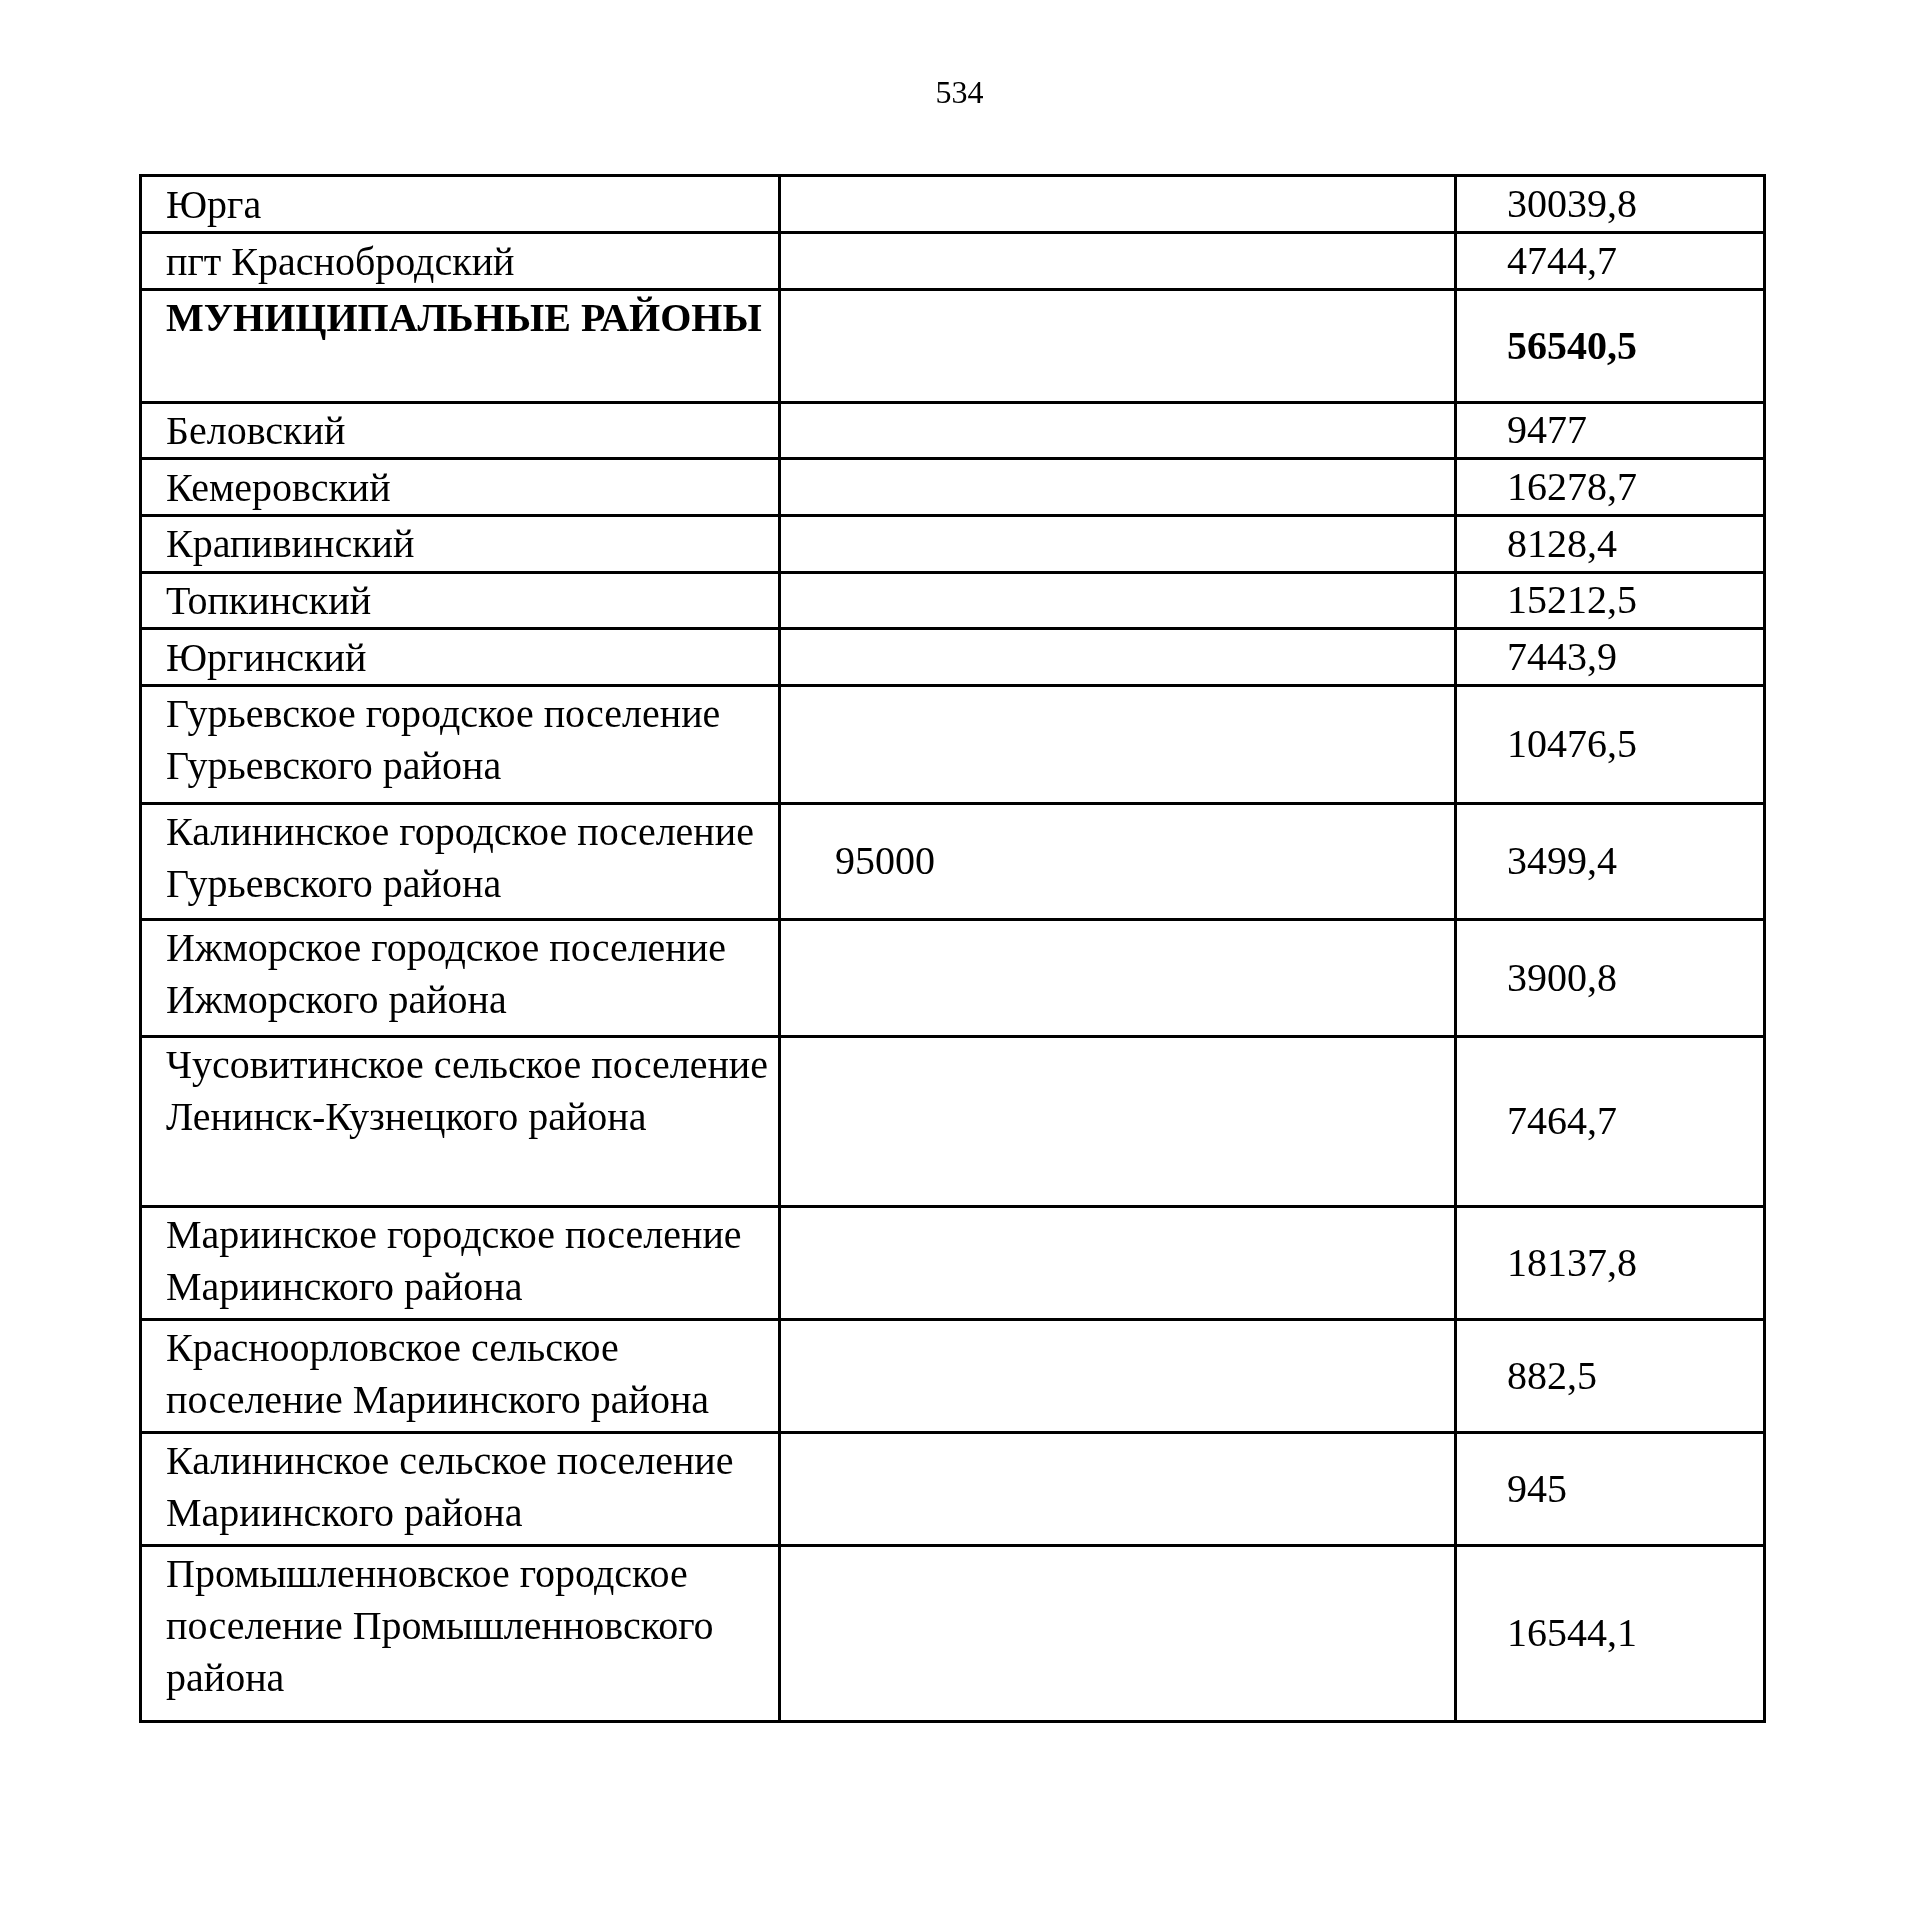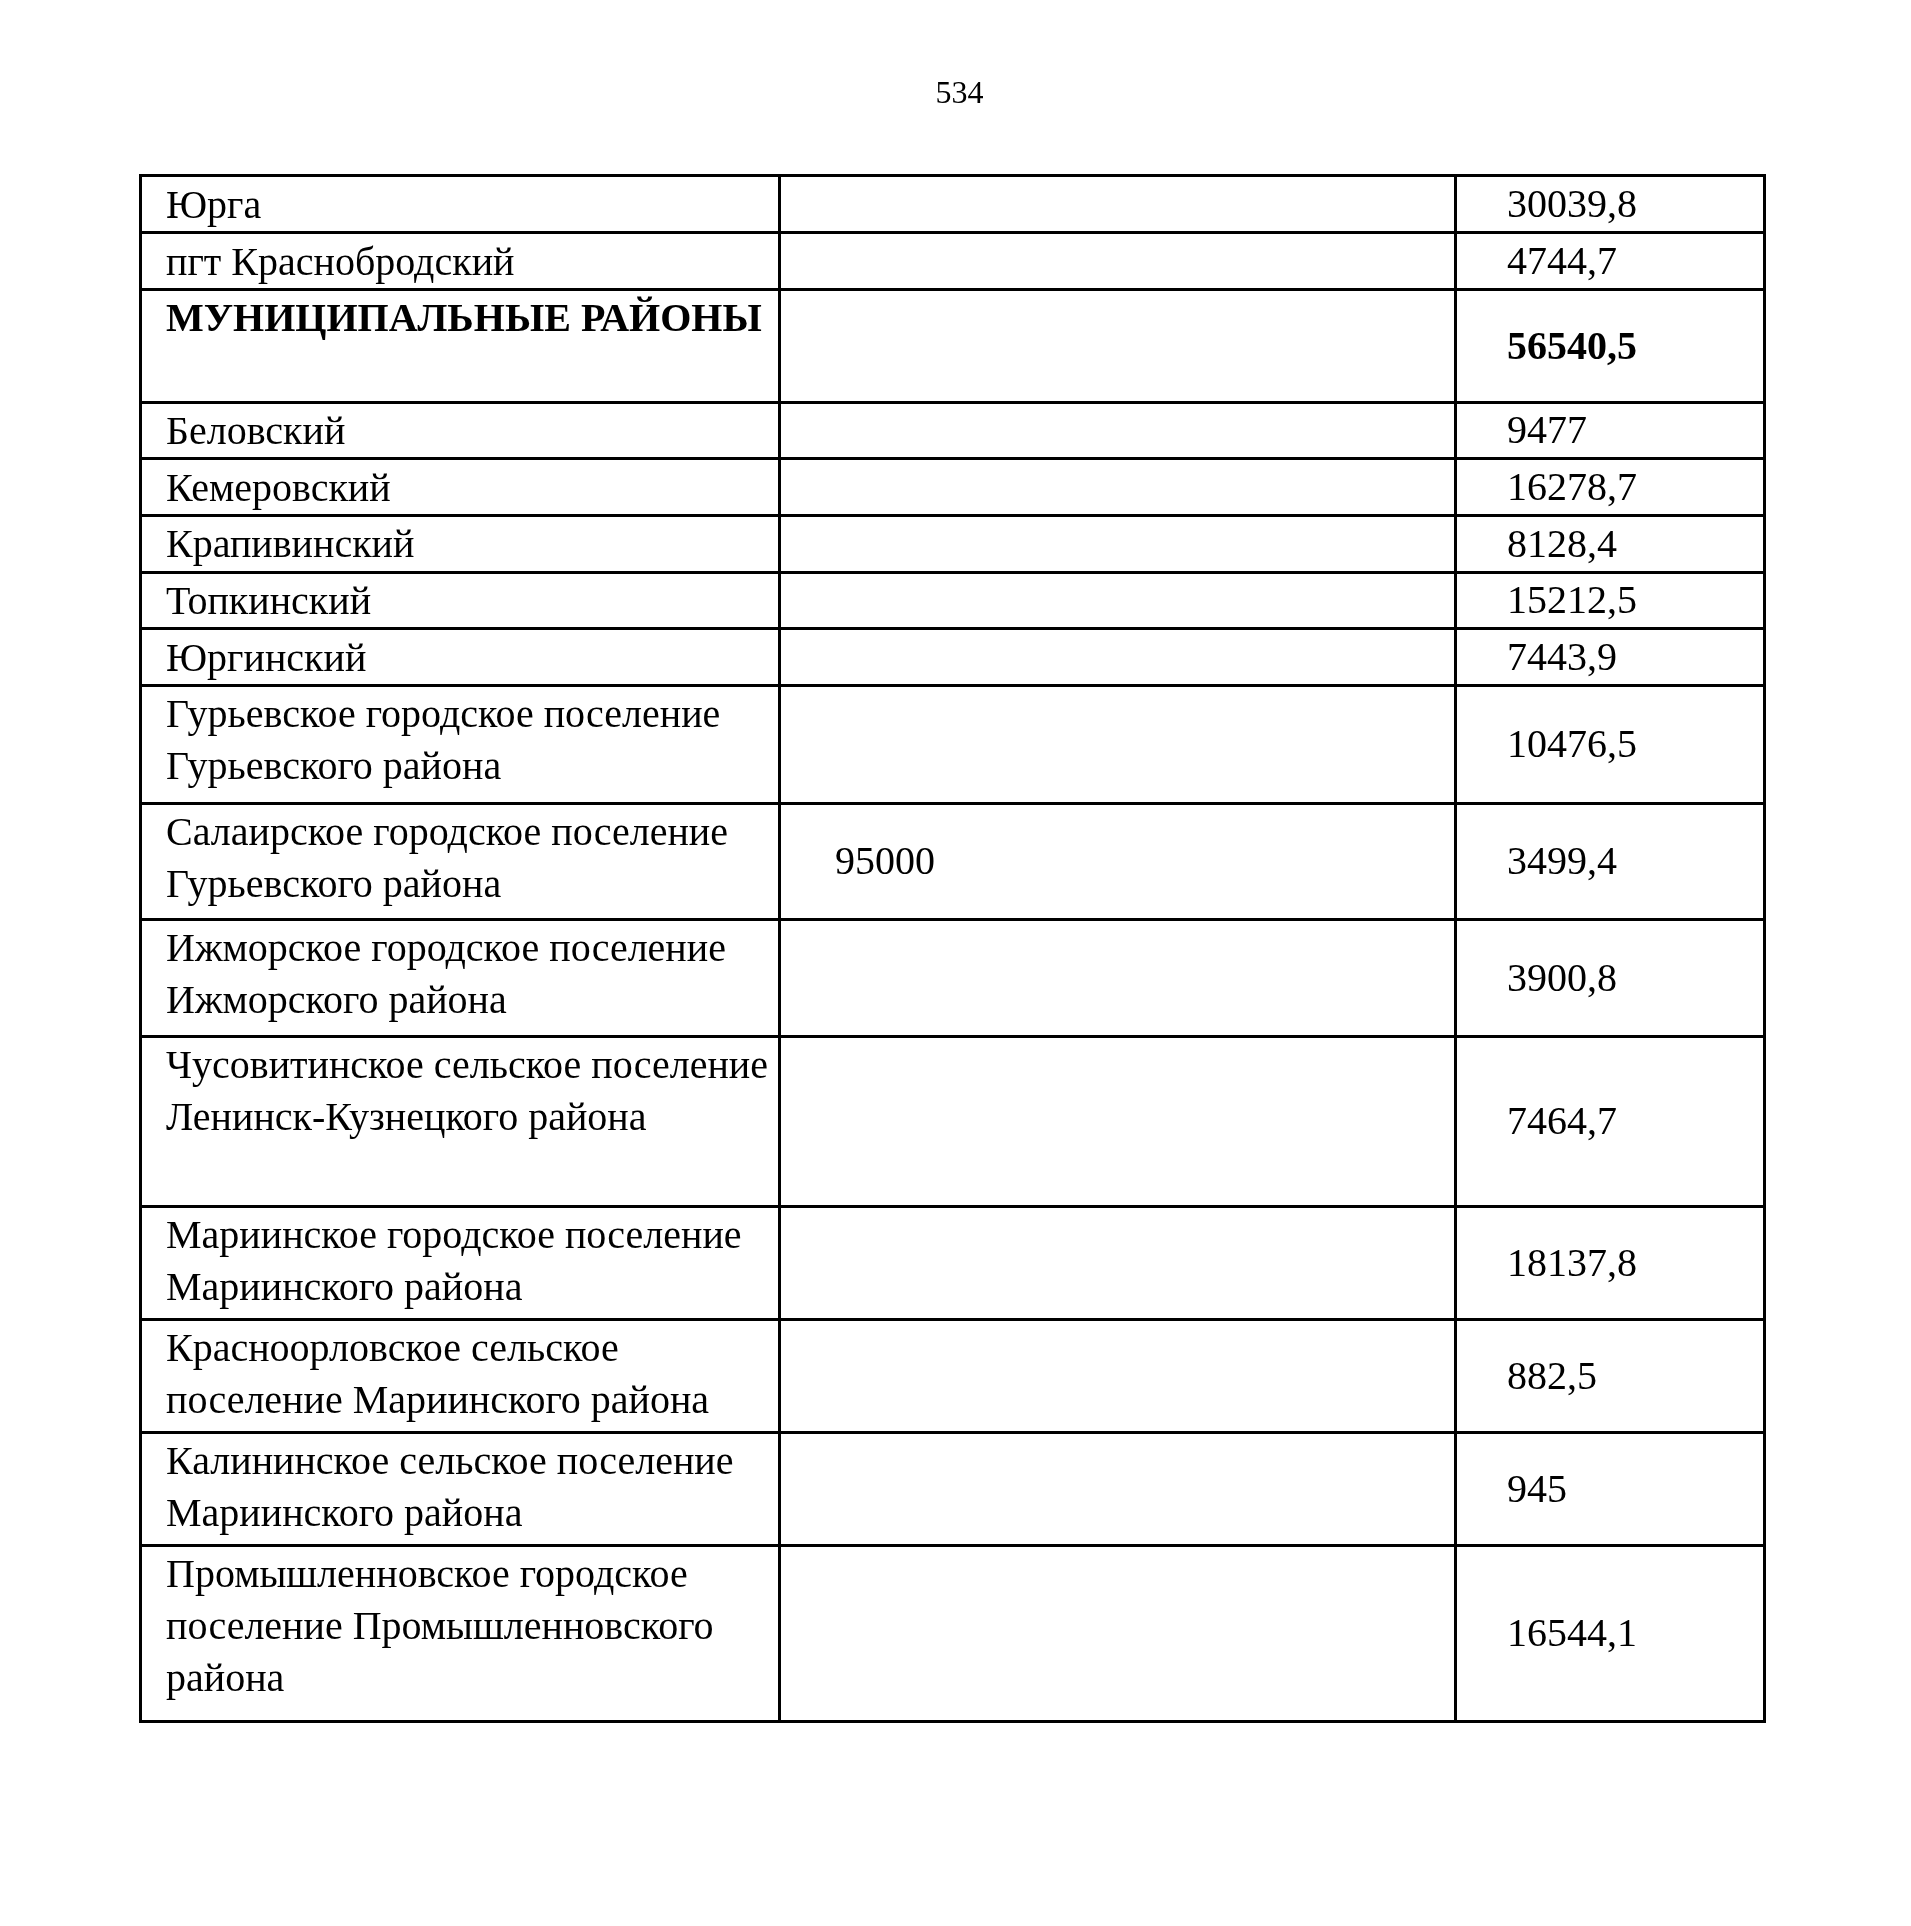--- a/index.html
+++ b/index.html
@@ -85,21 +85,21 @@
       <td class="name">Юргинский</td>
       <td class="col2"></td>
       <td class="col3">7443,9</td>
     </tr>
     <tr style="height:118px">
       <td class="name">Гурьевское городское поселение Гурьевского района</td>
       <td class="col2"></td>
       <td class="col3">10476,5</td>
     </tr>
     <tr style="height:116px">
-      <td class="name">Салаирское городское поселение Гурьевского района</td>
+      <td class="name">Калининское городское поселение Гурьевского района</td>
       <td class="col2">95000</td>
       <td class="col3">3499,4</td>
     </tr>
     <tr style="height:117px">
       <td class="name">Ижморское городское поселение Ижморского района</td>
       <td class="col2"></td>
       <td class="col3">3900,8</td>
     </tr>
     <tr style="height:170px">
       <td class="name">Чусовитинское сельское поселение Ленинск-Кузнецкого района</td>

